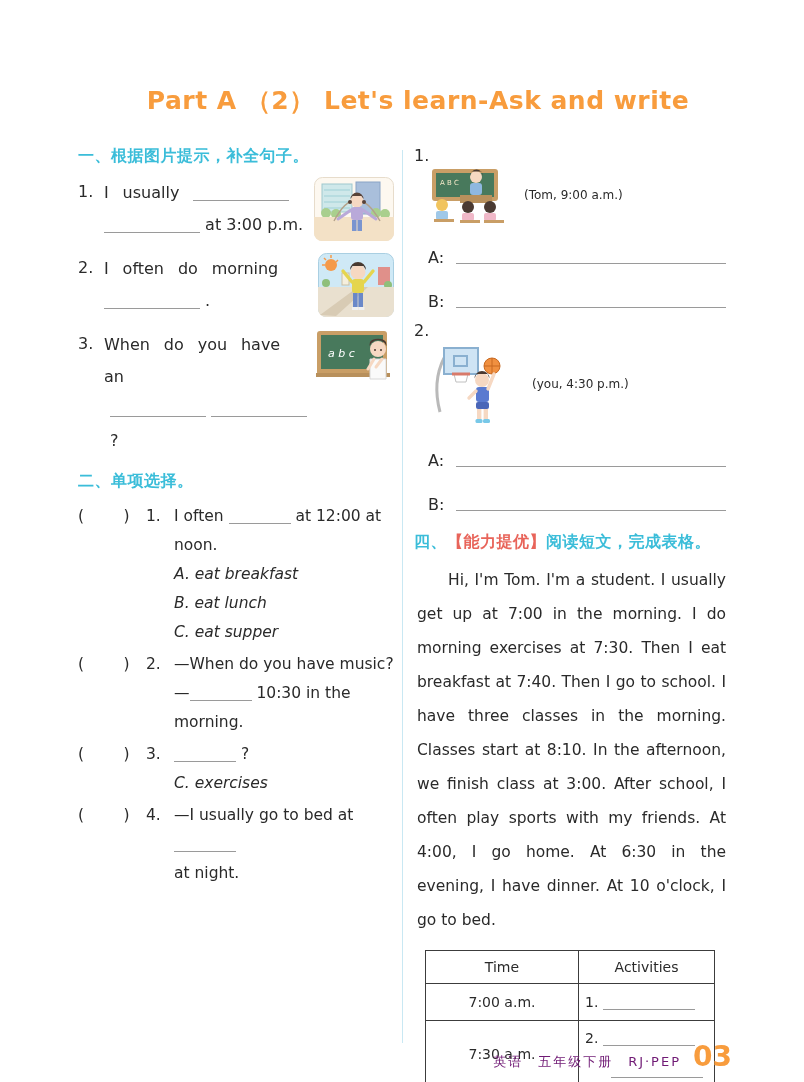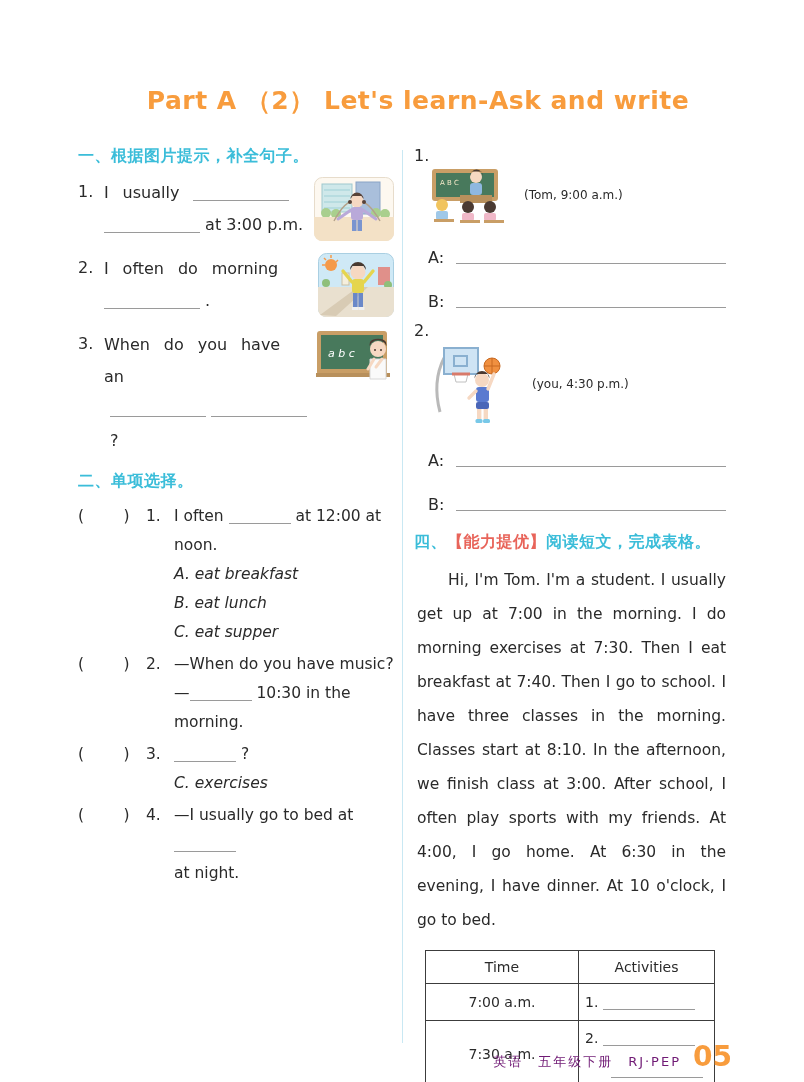--- a/index.html
+++ b/index.html
@@ -347,16 +347,16 @@
             </td>
       </tr>
 
     </tbody>
       </table>
 
   </div>
 
   <div class="footer">
     <span class="footer-meta">英语　五年级下册　RJ·PEP</span>
-    <span class="footer-page">05</span>
+    <span class="footer-page">03</span>
   </div>
 
 </div>
 
 </body></html>

